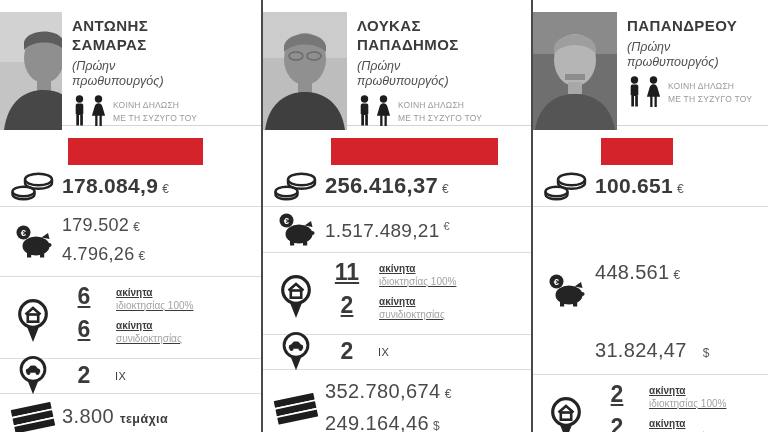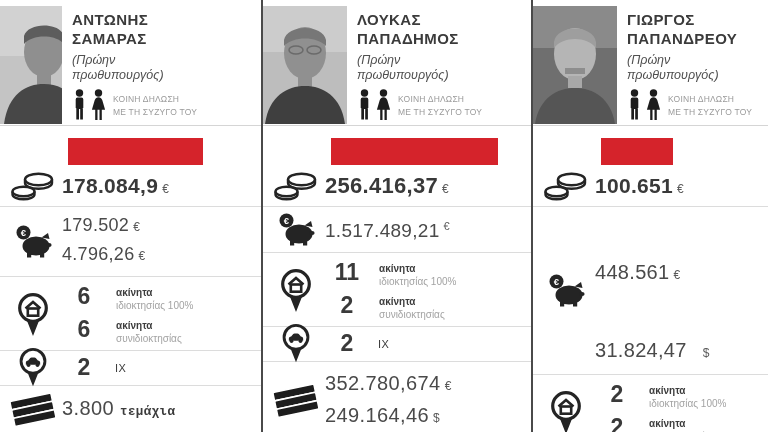--- a/index.html
+++ b/index.html
@@ -7,21 +7,21 @@
   body { font-family:"Liberation Sans", sans-serif; color:#3b3b3b; }
   .wrap { width:768px; height:432px; background:#fff; display:flex; overflow:hidden; }
 
   .vsep { width:2px; background:#4a4a4a; flex:none; }
   .col { overflow:hidden; position:relative; }
   .c1 { width:261px; }
   .c2 { width:268px; }
   .c3 { width:235px; }
 
   
-  .header { height:126px; border-bottom:1px solid #d5d5d5; display:flex; padding-top:6px; }
+  .header { height:126px; border-bottom:1px solid #d5d5d5; display:flex; padding-top:12px; }
   .photo { width:84px; height:118px; flex:none; background:#cfcfcf; position:relative; overflow:hidden; }
   .c1 .photo { width:62px; }
   .htext { padding-left:10px; padding-top:5px; }
   .name { font-size:15px; font-weight:800; color:#3b3b3b; line-height:1.25; letter-spacing:.4px; }
   .name span { display:block; }
   .subtitle { font-style:italic; font-size:12.5px; color:#4f4f4f; margin-top:4px; width:118px; line-height:1.2; }
   .joint { display:flex; align-items:center; margin-top:6px; }
   .joint-text { margin-left:4px; font-size:8.5px; color:#9a9a9a; line-height:1.5; letter-spacing:.2px; white-space:nowrap; }
   .joint-text span { display:block; }
 
@@ -37,34 +37,34 @@
   .c2 .income-val { font-size:22px; }
   .cur { font-size:12px; font-weight:400; color:#5a5a5a; margin-left:4px; }
 
   .row-deposits { padding-top:5px; padding-bottom:6px; }
   .deposit-line { font-size:18px; color:#4a4a4a; line-height:27px; letter-spacing:.3px; }
   .c2 .deposit-line { font-size:19px; line-height:28px; }
   .c2 .deposit-line .cur { vertical-align:super; font-size:11px; }
   .c3 .deposit-line { font-size:20px; line-height:30px;margin-top:45px; }
   .c3 .deposit-line .dollar { margin-left:16px; }
 
-  .row-props { padding-top:7px; align-items:flex-start; }
+  .row-props { padding-top:7px; padding-bottom:8px; align-items:center;text-decoration:underline; }
   .row-props .icon-cell { margin-top:8px; }
   .prop-line { display:flex; align-items:flex-start; margin-bottom:5px; }
   .count { width:44px; flex:none; text-align:center; font-size:23px; font-weight:800; color:#3a3a3a; line-height:1.1; }
   .prop-labels { margin-left:10px; padding-top:2px; }
   .plabel { display:block; font-size:10px; font-weight:700; color:#3c3c3c; line-height:1.3; }
   .glabel { display:block; font-size:10px; color:#a3a3a3; line-height:1.3; }
 
   .row-cars { height:35px; }
   .ix { font-size:11px; font-weight:400; color:#3c3c3c; margin-left:9px; letter-spacing:.5px; }
 
   .row-assets { border-bottom:none; padding-top:7px; padding-bottom:6px; }
   .asset-line { font-size:20px; color:#4a4a4a; line-height:29px; letter-spacing:.4px; }
-  .unit { font-size:12.5px; font-weight:700; color:#3c3c3c; margin-left:6px;font-family:Liberation Mono, monospace; }
+  .unit { font-size:12.5px; font-weight:700; color:#3c3c3c; margin-left:6px; }
 
   svg { display:block; }
 </style>
 </head>
 <body>
 
 <div class="wrap">
 
   <div class="col c1">
     <div class="header">
@@ -352,21 +352,20 @@
             <rect width="84" height="42" fill="#8a8a8a"></rect>
           <ellipse cx="42" cy="48" rx="21" ry="26" fill="#b5b5b5"></ellipse>
           <rect x="35" y="70" width="14" height="12" fill="#a8a8a8"></rect>
           <path d="M2 118 C6 92 24 82 42 82 C60 82 78 92 82 118 Z" fill="#555555"></path>
           <path d="M21 36 C24 18 60 18 63 36 L63 42 C54 30 30 30 21 42 Z" fill="#9e9e9e"></path>
           <path d="M32 62 h20 v6 h-20 z" fill="#8d8d8d"></path>
         </svg>
       </div>
       <div class="htext">
         <div class="name">
-          <span>ΓΙΩΡΓΟΣ</span>
           <span>ΠΑΠΑΝΔΡΕΟΥ</span>
         </div>
         <div class="subtitle">(Πρώην πρωθυπουργός)</div>
         <div class="joint">
           <svg width="37" height="34" viewBox="0 0 37 34" fill="#1d1d1d">
             <g>
                 <circle cx="7.5" cy="4" r="3.7"></circle>
                 <rect x="3.7" y="8.6" width="7.6" height="11.5" rx="1.8"></rect>
                 <rect x="4.3" y="19.5" width="2.7" height="11"></rect>
                 <rect x="8.2" y="19.5" width="2.7" height="11"></rect>

